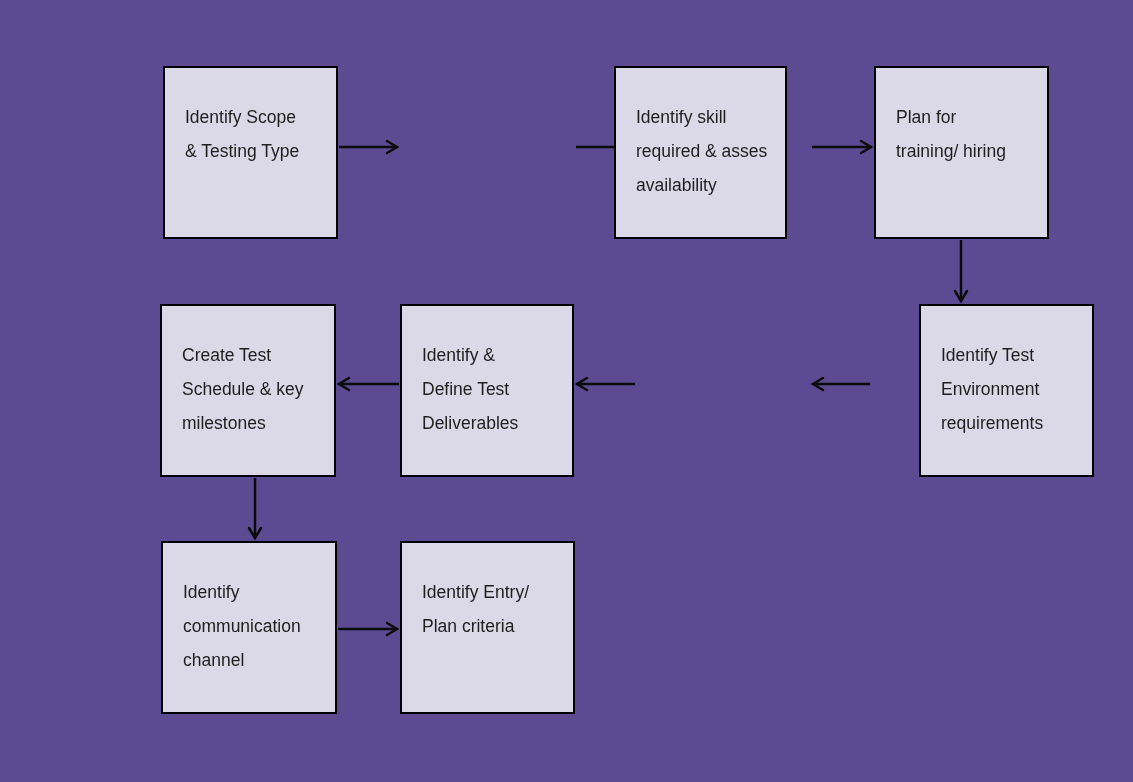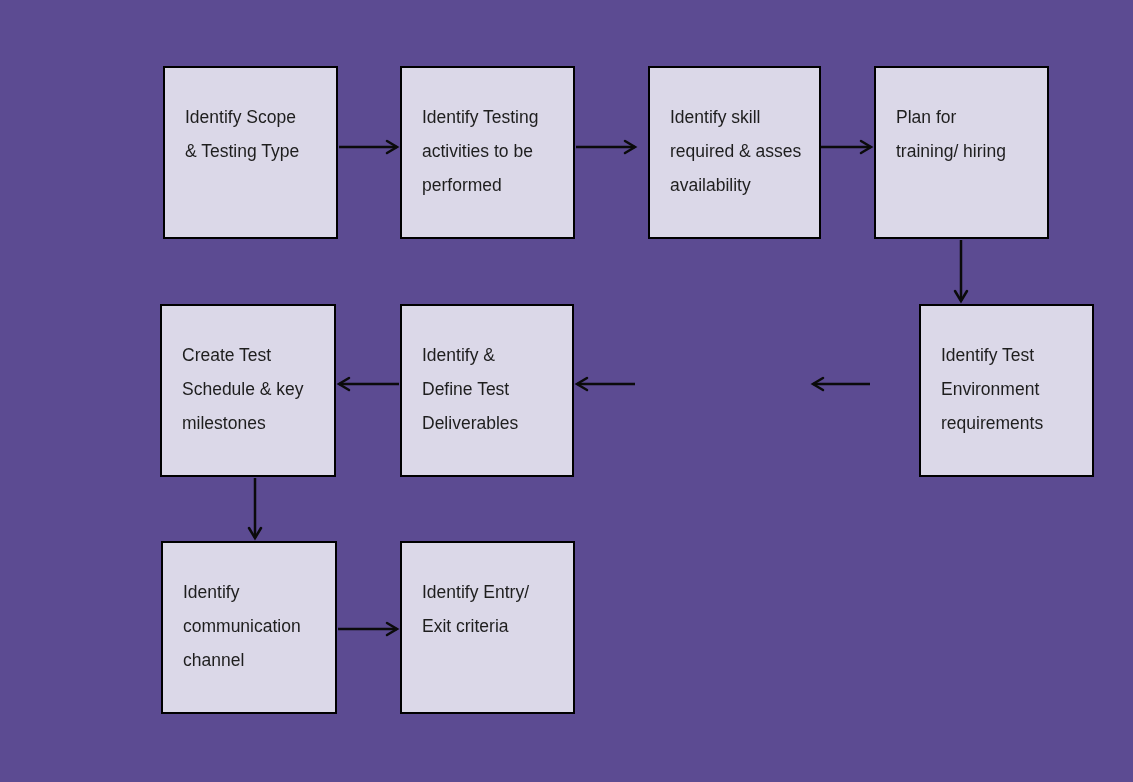--- a/index.html
+++ b/index.html
@@ -64,26 +64,21 @@
     <line x1="597" y1="384" x2="539" y2="384" marker-end="url(#ah)" stroke="#0b0b0b"></line>
     <line x1="361" y1="384" x2="301" y2="384" marker-end="url(#ah)" stroke="#0b0b0b"></line>
     <line x1="217" y1="478" x2="217" y2="538" marker-end="url(#ah)" stroke="#0b0b0b"></line>
     <line x1="300" y1="629" x2="359" y2="629" marker-end="url(#ah)" stroke="#0b0b0b"></line>
   </svg>
 
   <div class="node" style="left:125px;top:66px;width:175px;height:173px">
     <div class="node-label">Identify Scope
 &amp; Testing Type</div>
   </div>
-  <div class="node" style="left:362px;top:66px;width:175px;height:173px">
-    <div class="node-label">Identify Testing
-activities to be
-performed</div>
-  </div>
-  <div class="node" style="left:610px;top:66px;width:173px;height:173px">
+  <div class="node" style="left:576px;top:66px;width:173px;height:173px">
     <div class="node-label">Identify skill
 required &amp; asses
 availability</div>
   </div>
   <div class="node" style="left:836px;top:66px;width:175px;height:173px">
     <div class="node-label">Plan for
 training/ hiring</div>
   </div>
 
   <div class="node" style="left:881px;top:304px;width:175px;height:173px">
@@ -102,16 +97,16 @@
 Deliverables</div>
   </div>
 
   <div class="node" style="left:123px;top:541px;width:176px;height:173px">
     <div class="node-label">Identify
 communication
 channel</div>
   </div>
   <div class="node" style="left:362px;top:541px;width:175px;height:173px">
     <div class="node-label">Identify Entry/
-Exit criteria</div>
+Plan criteria</div>
   </div>
 
 </div>
 
 </body></html>

